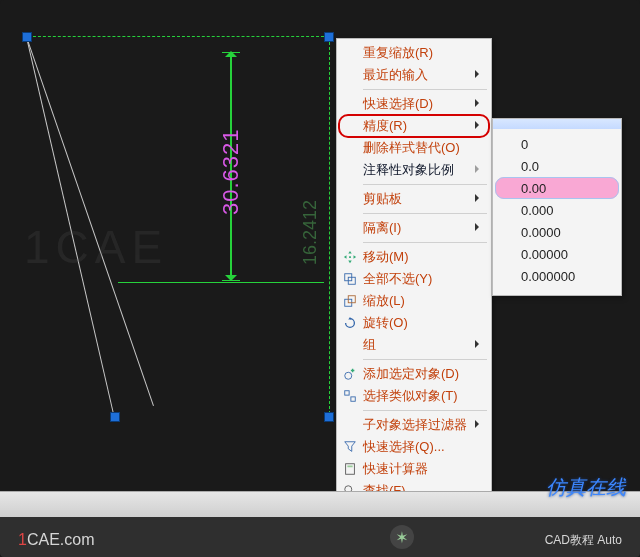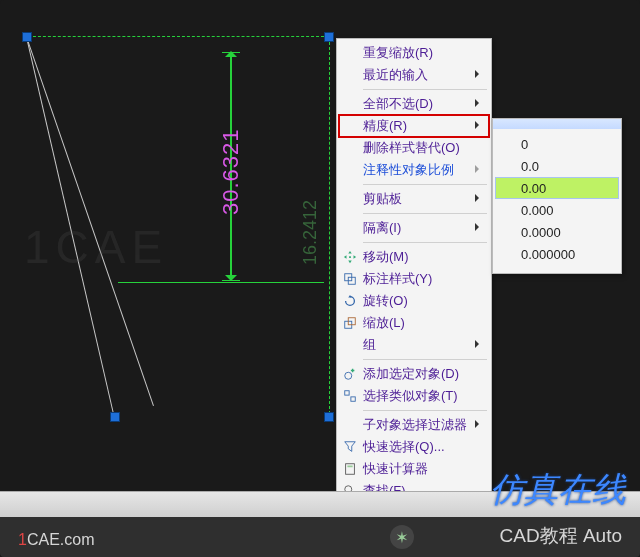--- a/index.html
+++ b/index.html
@@ -128,45 +128,46 @@
     background: #f4f4f4;
     border: 1px solid #bbb;
     box-shadow: 2px 2px 5px rgba(0,0,0,.35);
     padding: 3px 2px;
   }
   .ctx-item {
     display:flex;
     align-items:center;
     height:22px;
     padding:0 4px 0 24px;
-    color:#4c1d95;
+    color:#c2410c;
     position:relative;
     cursor:default;
   }
-  .ctx-item.disabled { color:#1d4ed8; }
+  .ctx-item.disabled { color:#0f172a; }
   .ctx-item .arrow {
     position:absolute; right:6px; top:6px;
     border:4px solid transparent;
     border-left-color:#333;
   }
   .ctx-item.disabled .arrow { border-left-color:#9d9d9d; }
   .ctx-sep {
     height:1px;
     background:#d0d0d0;
     margin:3px 2px 3px 24px;
   }
   .ctx-icon {
     position:absolute; left:3px; top:3px;
     width:16px; height:16px;
     display:flex; align-items:center; justify-content:center;
   }
   .ctx-icon svg { width:14px; height:14px; }
   .hl-red {
     outline: 2px solid #d40000;
     outline-offset: -1px;
+    border-radius: 9px;
   }
 
   
   .sub {
     position:absolute;
     left:492px; top:118px;
     width:130px;
     background:#f4f4f4;
     border:1px solid #bbb;
     box-shadow:2px 2px 5px rgba(0,0,0,.35);
@@ -178,48 +179,48 @@
     margin:-3px -2px 4px -2px;
   }
   .sub-item {
     height:22px;
     display:flex; align-items:center;
     padding:0 10px 0 26px;
     color:#222;
     cursor:default;
   }
   .sub-item.highlight {
-    background:#bef264;
+    background:#f9a8d4;
     outline:1px solid #a8c4ef;
   }
 
   
   .wm1 {
     position:absolute;
     left:24px; top:220px;
     color:#555; font-size:46px; letter-spacing:6px;
     opacity:.22; font-weight:300;
   }
   .wm-cn {
     position:absolute;
-    right:14px; bottom:44px;
-    color:#3c87ff; font-size:34px;
+    right:14px; bottom:56px;
+    color:#3c87ff; font-size:20px;
     font-style:italic;
     text-shadow:0 0 3px #1a3f80;
   }
   .wm-foot-l {
     position:absolute;
     left:18px; bottom:8px;
     color:#d6d6d6; font-size:16px;
   }
   .wm-foot-l .red { color:#d44; }
   .wm-foot-r {
     position:absolute;
     right:18px; bottom:8px;
-    color:#d6d6d6; font-size:19px;
+    color:#d6d6d6; font-size:12px;
   }
   .avatar {
     position:absolute;
     left:390px; bottom:8px;
     width:24px; height:24px; border-radius:50%;
     background:#444;
     display:flex; align-items:center; justify-content:center;
     color:#9c9; font-size:16px;
   }
 </style>
@@ -252,21 +253,21 @@
 <div class="ctx">
   <div class="ctx-item">
       <span>重复缩放(R)</span>
     </div>
   <div class="ctx-item">
       <span>最近的输入</span>
       <span class="arrow"></span>
     </div>
   <div class="ctx-sep"></div>
   <div class="ctx-item">
-      <span>全部不选(D)</span>
+      <span>快速选择(D)</span>
       <span class="arrow"></span>
     </div>
   <div class="ctx-item hl-red">
       <span>精度(R)</span>
       <span class="arrow"></span>
     </div>
   <div class="ctx-item">
       <span>删除样式替代(O)</span>
     </div>
   <div class="ctx-item disabled">
@@ -293,39 +294,39 @@
       </span>
     <span>移动(M)</span>
   </div>
   <div class="ctx-item">
     <span class="ctx-icon">
         <svg viewBox="0 0 16 16">
           <rect x="2" y="2" width="8" height="8" fill="none" stroke="#36a"></rect>
           <rect x="6" y="6" width="8" height="8" fill="none" stroke="#36a"></rect>
         </svg>
       </span>
-    <span>标注样式(Y)</span>
+    <span>全部不选(Y)</span>
+  </div>
+  <div class="ctx-item">
+    <span class="ctx-icon">
+        <svg viewBox="0 0 16 16">
+          <rect x="2" y="6" width="8" height="8" fill="none" stroke="#36a"></rect>
+          <rect x="6" y="2" width="8" height="8" fill="none" stroke="#a63"></rect>
+        </svg>
+      </span>
+    <span>缩放(L)</span>
   </div>
   <div class="ctx-item">
     <span class="ctx-icon">
         <svg viewBox="0 0 16 16">
           <path d="M8 3a5 5 0 1 1-5 5" fill="none" stroke="#36a" stroke-width="1.5"></path>
           <path d="M8 1l2 3H6z" fill="#36a"></path>
         </svg>
       </span>
     <span>旋转(O)</span>
-  </div>
-  <div class="ctx-item">
-    <span class="ctx-icon">
-        <svg viewBox="0 0 16 16">
-          <rect x="2" y="6" width="8" height="8" fill="none" stroke="#36a"></rect>
-          <rect x="6" y="2" width="8" height="8" fill="none" stroke="#a63"></rect>
-        </svg>
-      </span>
-    <span>缩放(L)</span>
   </div>
   <div class="ctx-item">
       <span>组</span>
       <span class="arrow"></span>
     </div>
   <div class="ctx-sep"></div>
 
   <div class="ctx-item">
     <span class="ctx-icon">
         <svg viewBox="0 0 16 16">
@@ -379,20 +380,21 @@
 
 </div>
 
 <div class="sub">
   <div class="sub-bar"></div>
   <div class="sub-item">0</div>
   <div class="sub-item">0.0</div>
   <div class="sub-item highlight hl-red">0.00</div>
   <div class="sub-item">0.000</div>
   <div class="sub-item">0.0000</div>
+  <div class="sub-item">0.00000</div>
   <div class="sub-item">0.000000</div>
 </div>
 
 <div class="bottom-bar"></div>
 <div class="bottom-bar2"></div>
 
 <div class="wm-cn">仿真在线</div>
 <div class="wm-foot-l">
   <span class="red">1</span><span>CAE.com</span>
 </div>

